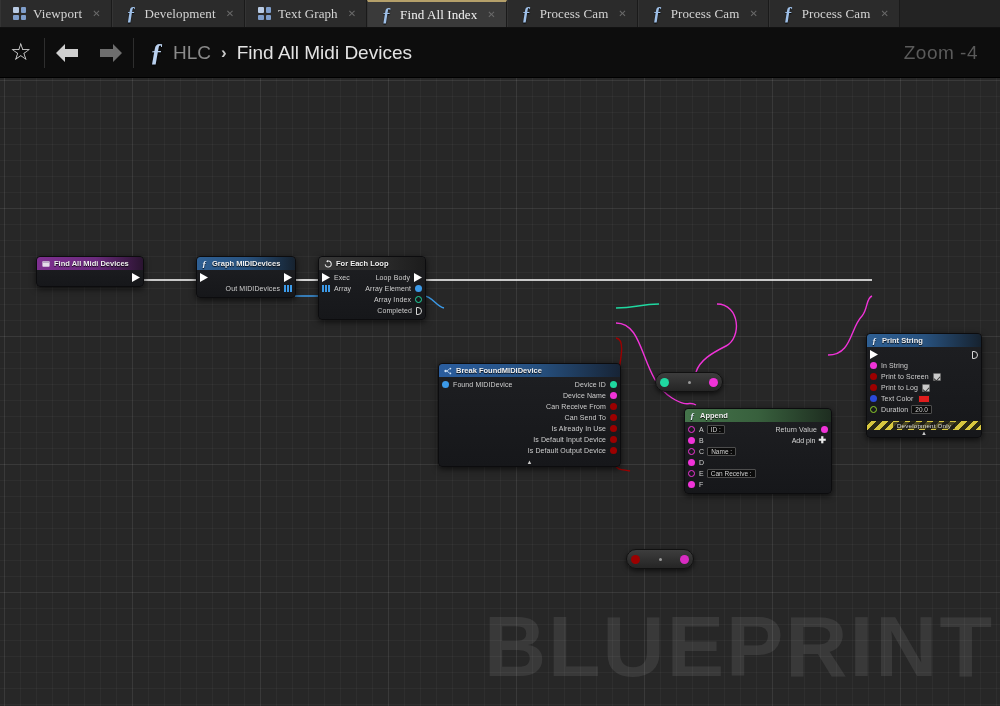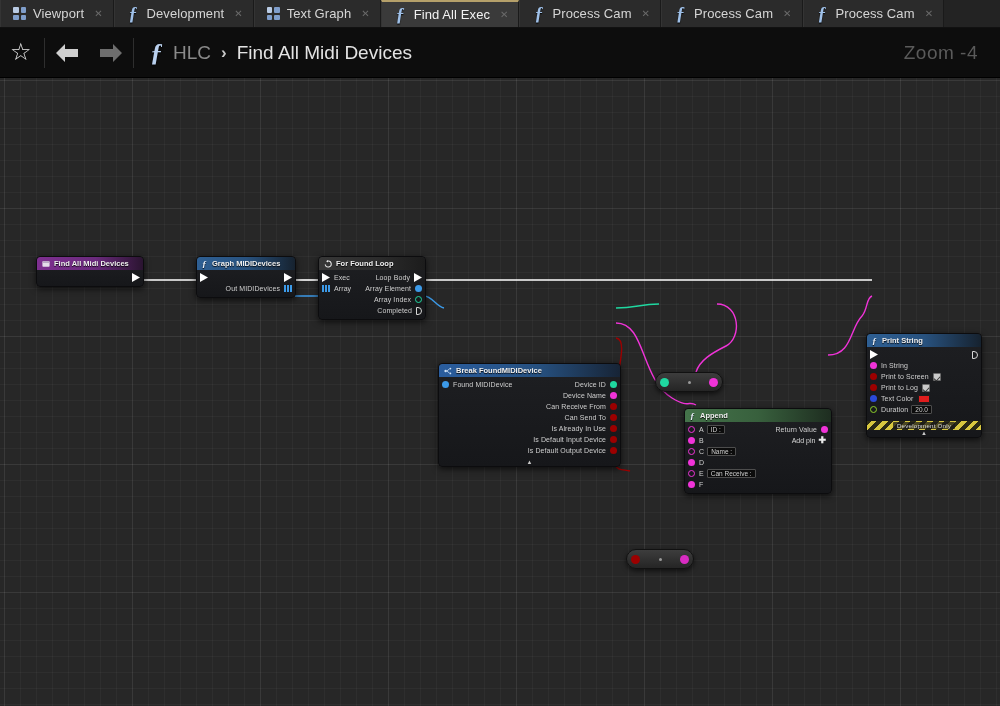--- a/index.html
+++ b/index.html
@@ -27,20 +27,21 @@
     position: relative;
     cursor: pointer;
   }
   .tab.active {
     background: #3a3a3a;
     border-top: 2px solid #b5a06a;
   }
   .tab-label {
     color: #d5d5d5; font-size: 13px; white-space: nowrap;
     letter-spacing: .1px;
+    font-family: Liberation Serif, serif;
   }
   .tab.active .tab-label { color: #f2f2f2; }
   .tab-close {
     color: #6a6a6a; font-size: 10px; margin-left: 3px; line-height: 1;
   }
   
   .ico-grid {
     width: 13px; height: 13px; display: grid;
     grid-template-columns: 1fr 1fr; grid-template-rows: 1fr 1fr; gap: 2px;
   }
@@ -241,21 +242,21 @@
         <i></i>
         <i></i>
         <i></i>
         <i></i>
       </span>
       <span class="tab-label">Text Graph</span>
       <span class="tab-close">✕</span>
     </div>
     <div class="tab active">
       <span class="ico-f">ƒ</span>
-      <span class="tab-label">Find All Exec</span>
+      <span class="tab-label">Find All Index</span>
       <span class="tab-close">✕</span>
     </div>
     <div class="tab">
       <span class="ico-f">ƒ</span>
       <span class="tab-label">Process Cam</span>
       <span class="tab-close">✕</span>
     </div>
     <div class="tab">
       <span class="ico-f">ƒ</span>
       <span class="tab-label">Process Cam</span>
@@ -287,20 +288,21 @@
   <div id="breadcrumb">
     <span class="bc-f">ƒ</span>
     <span class="bc-parent">HLC</span>
     <span class="bc-chev">›</span>
     <span class="bc-title">Find All Midi Devices</span>
   </div>
   <div id="zoomlabel">Zoom -4</div>
 </div>
 
 <div id="canvas">
+  <div id="watermark">BLUEPRINT</div>
   <svg id="wires">
 
     <path d="M141,202 L200,202" stroke="#ffffff" stroke-width="1.6" fill="none"></path>
 
     <path d="M294,202 L324,202" stroke="#ffffff" stroke-width="1.6" fill="none"></path>
 
     <path d="M292,218 L326,218" stroke="#3c9ae8" stroke-width="1.6" fill="none"></path>
 
     <path d="M424,202 L872,202" stroke="#ffffff" stroke-width="1.6" fill="none"></path>
 
@@ -367,21 +369,21 @@
           </div>
         </div>
       </div>
     </div>
     <div class="node" style="left: 318px; top: 178px; width: 108px;">
       <div class="node-hdr hdr-macro">
         <span class="n-ico"><svg viewBox="0 0 10 10" width="8" height="8">
             <path d="M5 1.2 A3.8 3.8 0 1 1 1.6 6" stroke="#e8e8e8" stroke-width="1.3" fill="none" stroke-linecap="round"></path>
             <path d="M5 0 L5 3 L2.6 1.5 Z" fill="#e8e8e8"></path>
           </svg></span>
-        <span>For Found Loop</span>
+        <span>For Each Loop</span>
       </div>
       <div class="node-body">
         <div class="prow">
           <div style="display: flex; align-items: center; flex: 1 1 auto; min-width: 0px;">
             <span class="pin exec pin-in"></span>
             <span class="plabel">Exec</span>
           </div>
           <div style="display: flex; align-items: center; justify-content: flex-end; flex: 0 0 auto;">
             <span class="plabel">Loop Body</span>
             <span class="pin exec pin-out"></span>

